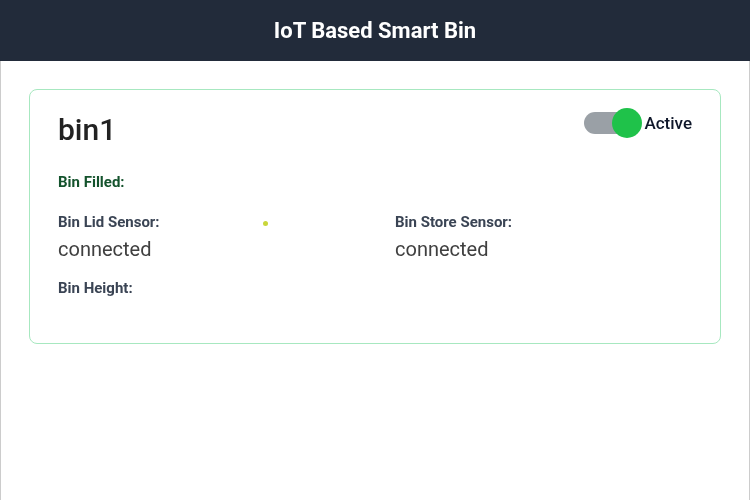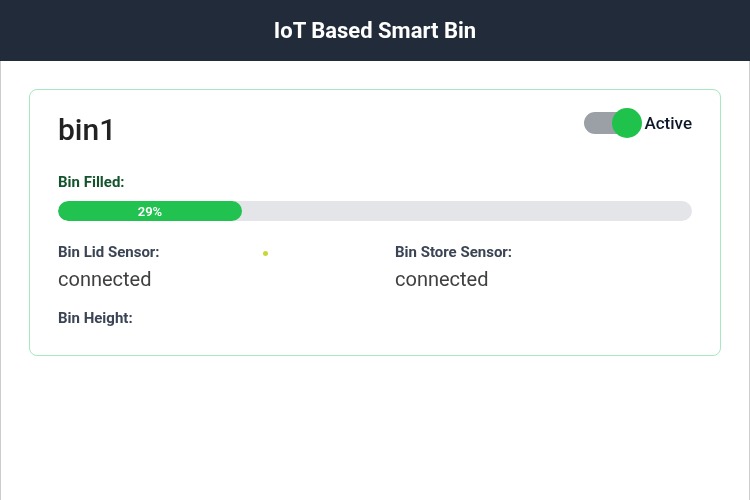--- a/index.html
+++ b/index.html
@@ -24,21 +24,21 @@
     }
     .container {
       border: 1px solid #ccc;
       border-top: none;
       height: calc(500px - 60px);
       padding: 28px 28px;
     }
     .card {
       border: 1px solid #a7e8c0;
       border-radius: 8px;
-      padding: 22px 28px 28px 28px;
+      padding: 22px 28px 46px 28px;
       background: #fff;
     }
     .card-top {
       display: flex;
       justify-content: space-between;
       align-items: flex-start;
     }
     .bin-name {
       font-size: 30px;
       font-weight: 500;
@@ -146,25 +146,20 @@
       <div class="bin-name">bin1</div>
       <div class="toggle-wrap">
         <div class="toggle">
           <div class="toggle-knob"></div>
         </div>
         <span class="toggle-label">Active</span>
       </div>
     </div>
 
     <div class="section-label">Bin Filled:</div>
-    <div class="progress-bar">
-      <div class="progress-fill" style="width:29%;">
-        <span>29%</span>
-      </div>
-    </div>
 
     <div class="grid">
       <div>
         <div class="cell-label">
           <span>Bin Lid Sensor:</span>
           <span class="dot"></span>
         </div>
         <div class="cell-value">connected</div>
       </div>
       <div>

